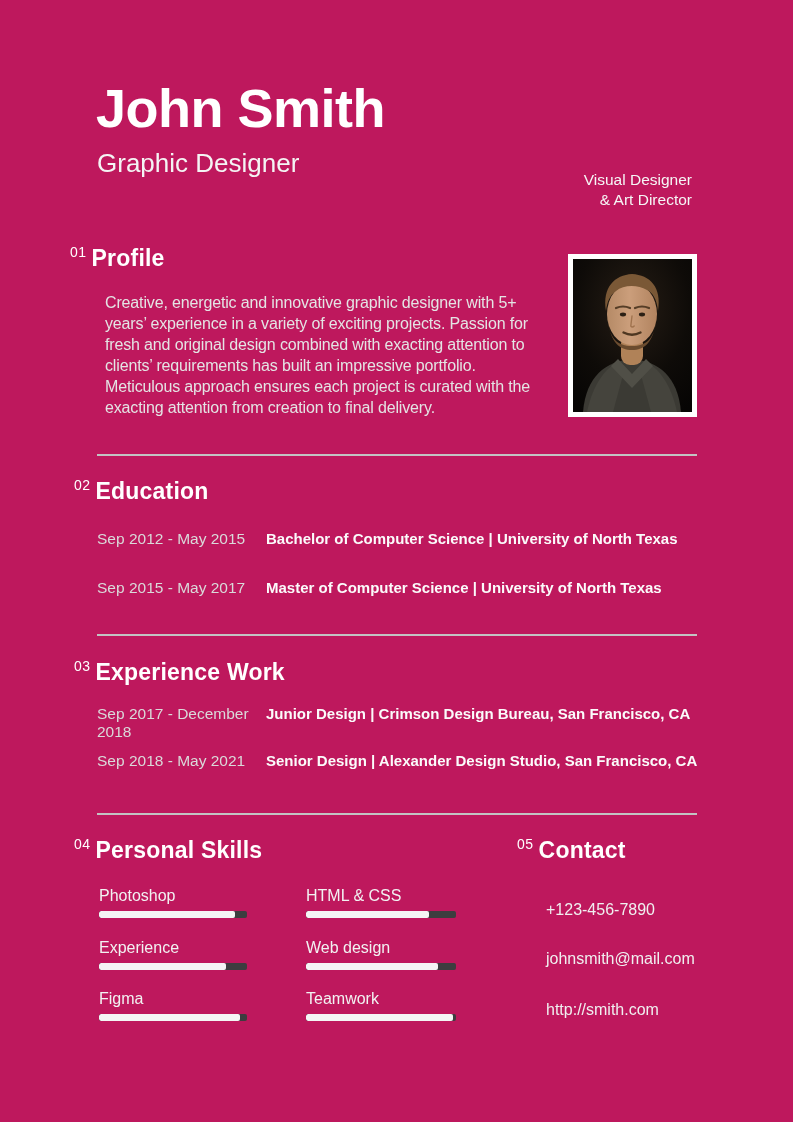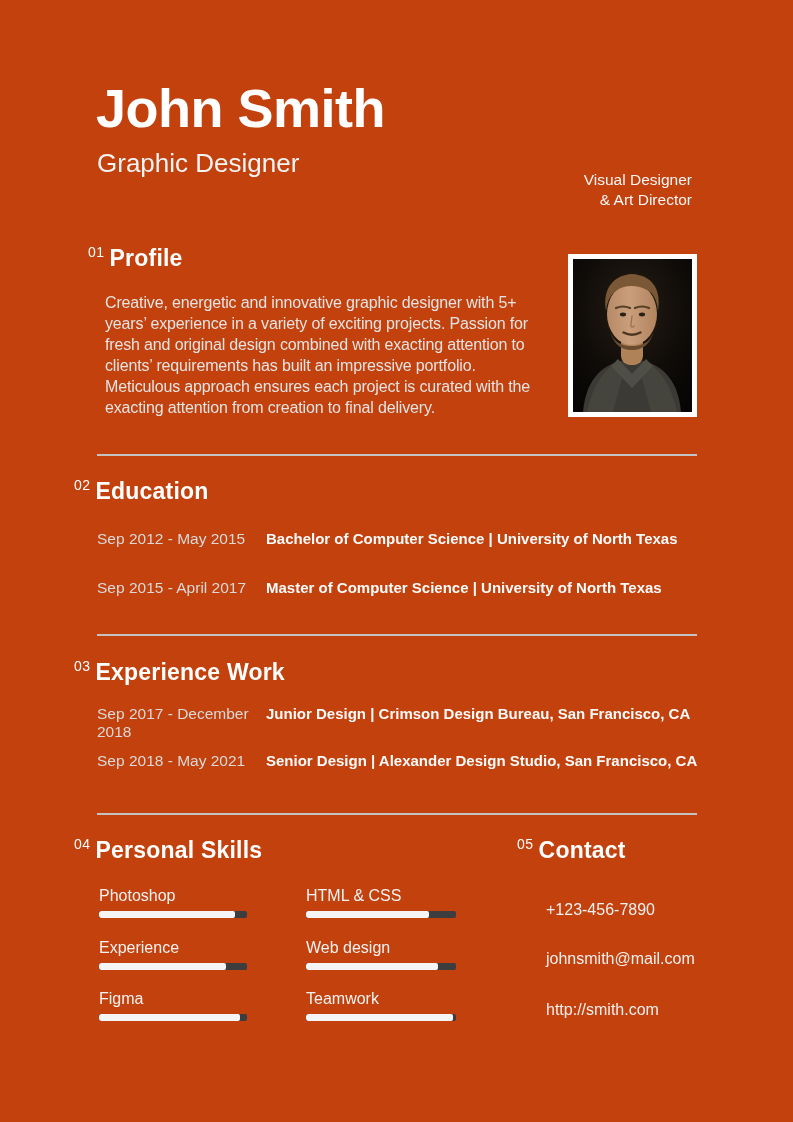--- a/index.html
+++ b/index.html
@@ -1,37 +1,37 @@
 <!DOCTYPE html>
 <html><head>
 <meta charset="utf-8">
 <style>
   * { margin:0; padding:0; box-sizing:border-box; }
   html,body { background:#1f1f21; }
   .page {
     position:relative; width:793px; height:1122px; margin:0 auto;
-    background:#c2410c; overflow:hidden; color:#fff;
+    background:#be185d; overflow:hidden; color:#fff;
     font-family:"Liberation Sans","DejaVu Sans",sans-serif;
   }
 
   
   .name { position:absolute; left:96px; top:81px; font-size:54px; font-weight:700;
           line-height:1; letter-spacing:-0.5px; color:#ffffff; }
   .job-title { position:absolute; left:97px; top:150px; font-size:26px; font-weight:400;
           line-height:1; color:#f4f4f4; }
   .tagline { position:absolute; right:101px; top:170px; text-align:right;
           font-size:15.5px; line-height:20px; font-weight:400; color:#f6f6f6; }
 
   
   .sec-head { position:absolute; display:flex; align-items:flex-start; gap:5px; }
   .sec-num { font-size:14px; line-height:1; font-weight:400; color:#ffffff;
           letter-spacing:0.5px; transform:translateY(-2px); }
   .sec-title { font-size:23px; line-height:1; font-weight:700; color:#ffffff;
           letter-spacing:0.2px; }
-  .sh-profile    { left:88px;  top:247px;justify-content:flex-end; }
+  .sh-profile    { left:70px;  top:247px;justify-content:flex-end; }
   .sh-education  { left:74px;  top:480px; }
   .sh-experience { left:74px;  top:661px; }
   .sh-skills     { left:74px;  top:839px; }
   .sh-contact    { left:517px; top:839px; }
 
   
   .profile-body { position:absolute; left:97px; top:292px; width:442px;
           font-size:16px; line-height:21px; letter-spacing:-0.15px; color:#e4e4e4;margin-left:8px; }
   .photo-frame { position:absolute; left:568px; top:254px; width:129px; height:163px;
           background:#ffffff; padding:5px; }
@@ -118,21 +118,21 @@
 
   <div class="sec-head sh-education">
     <span class="sec-num">02</span>
     <span class="sec-title">Education</span>
   </div>
   <div class="timeline-row edu-1">
     <span class="row-dates">Sep 2012 - May 2015</span>
     <span class="row-desc">Bachelor of Computer Science | University of North Texas</span>
   </div>
   <div class="timeline-row edu-2">
-    <span class="row-dates">Sep 2015 - April 2017</span>
+    <span class="row-dates">Sep 2015 - May 2017</span>
     <span class="row-desc">Master of Computer Science | University of North Texas</span>
   </div>
 
   <div class="sec-head sh-experience">
     <span class="sec-num">03</span>
     <span class="sec-title">Experience Work</span>
   </div>
   <div class="timeline-row exp-1">
     <span class="row-dates">Sep 2017 - December 2018</span>
     <span class="row-desc">Junior Design | Crimson Design Bureau, San Francisco, CA</span>

